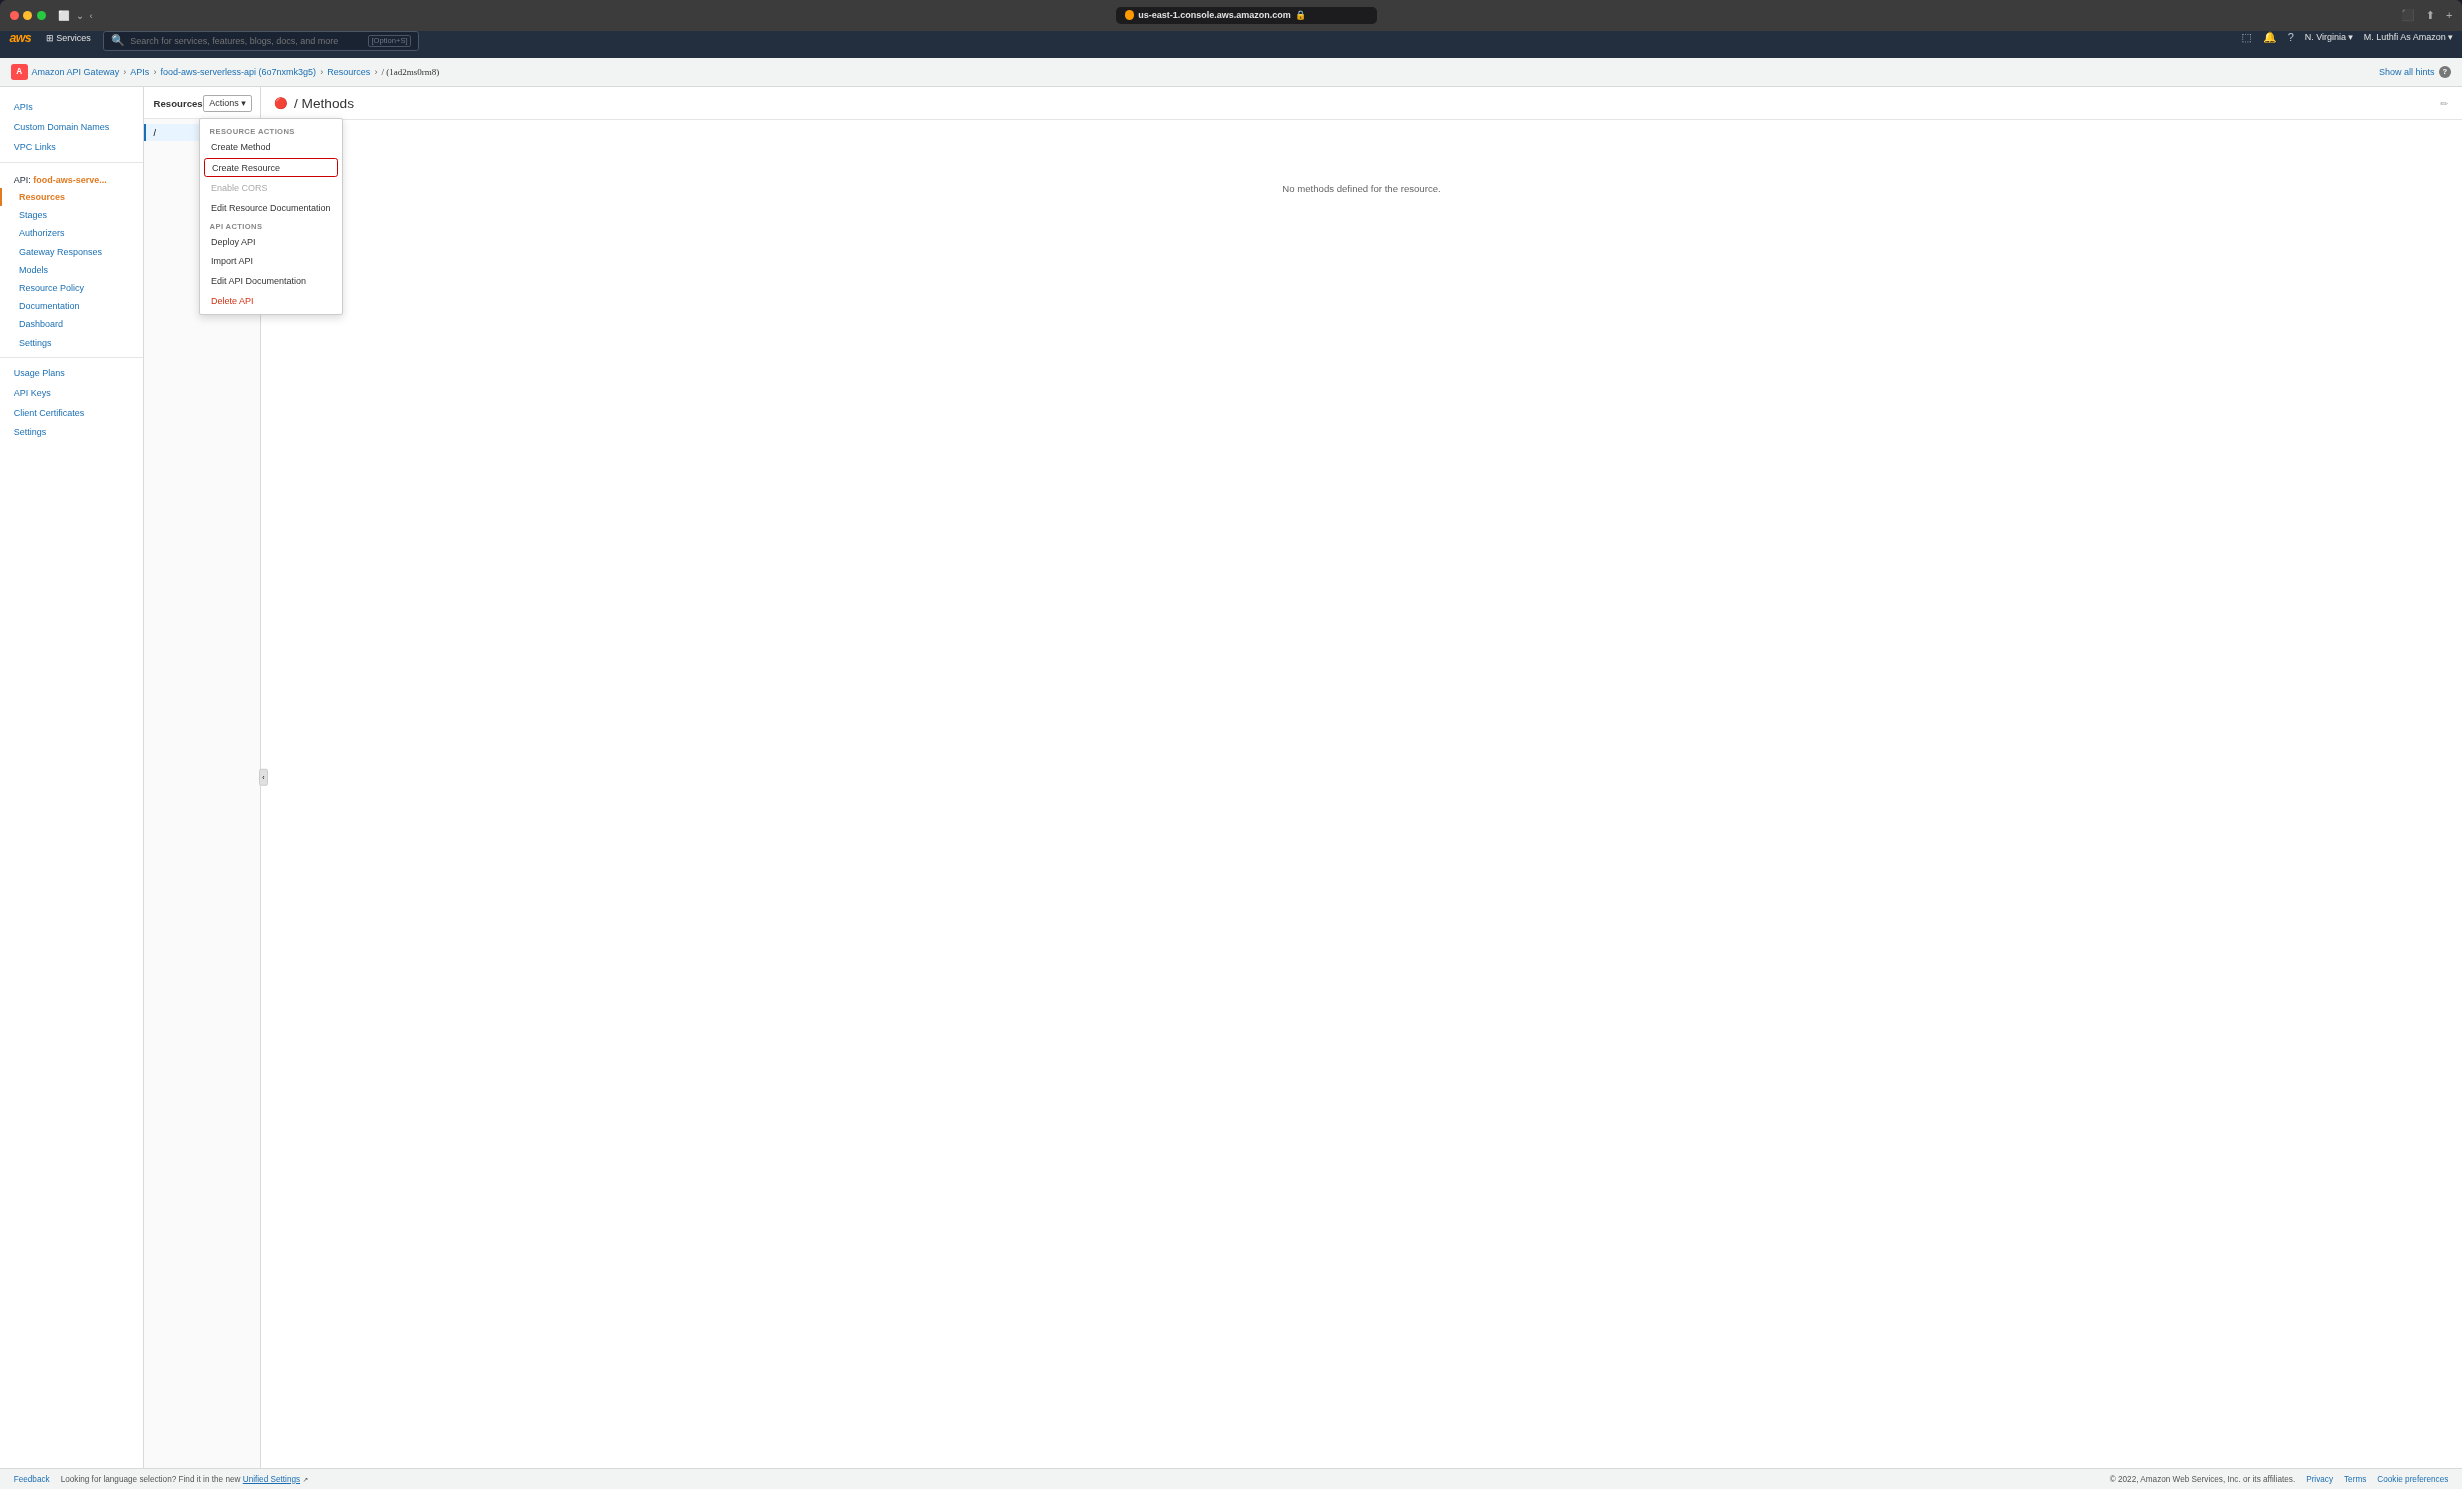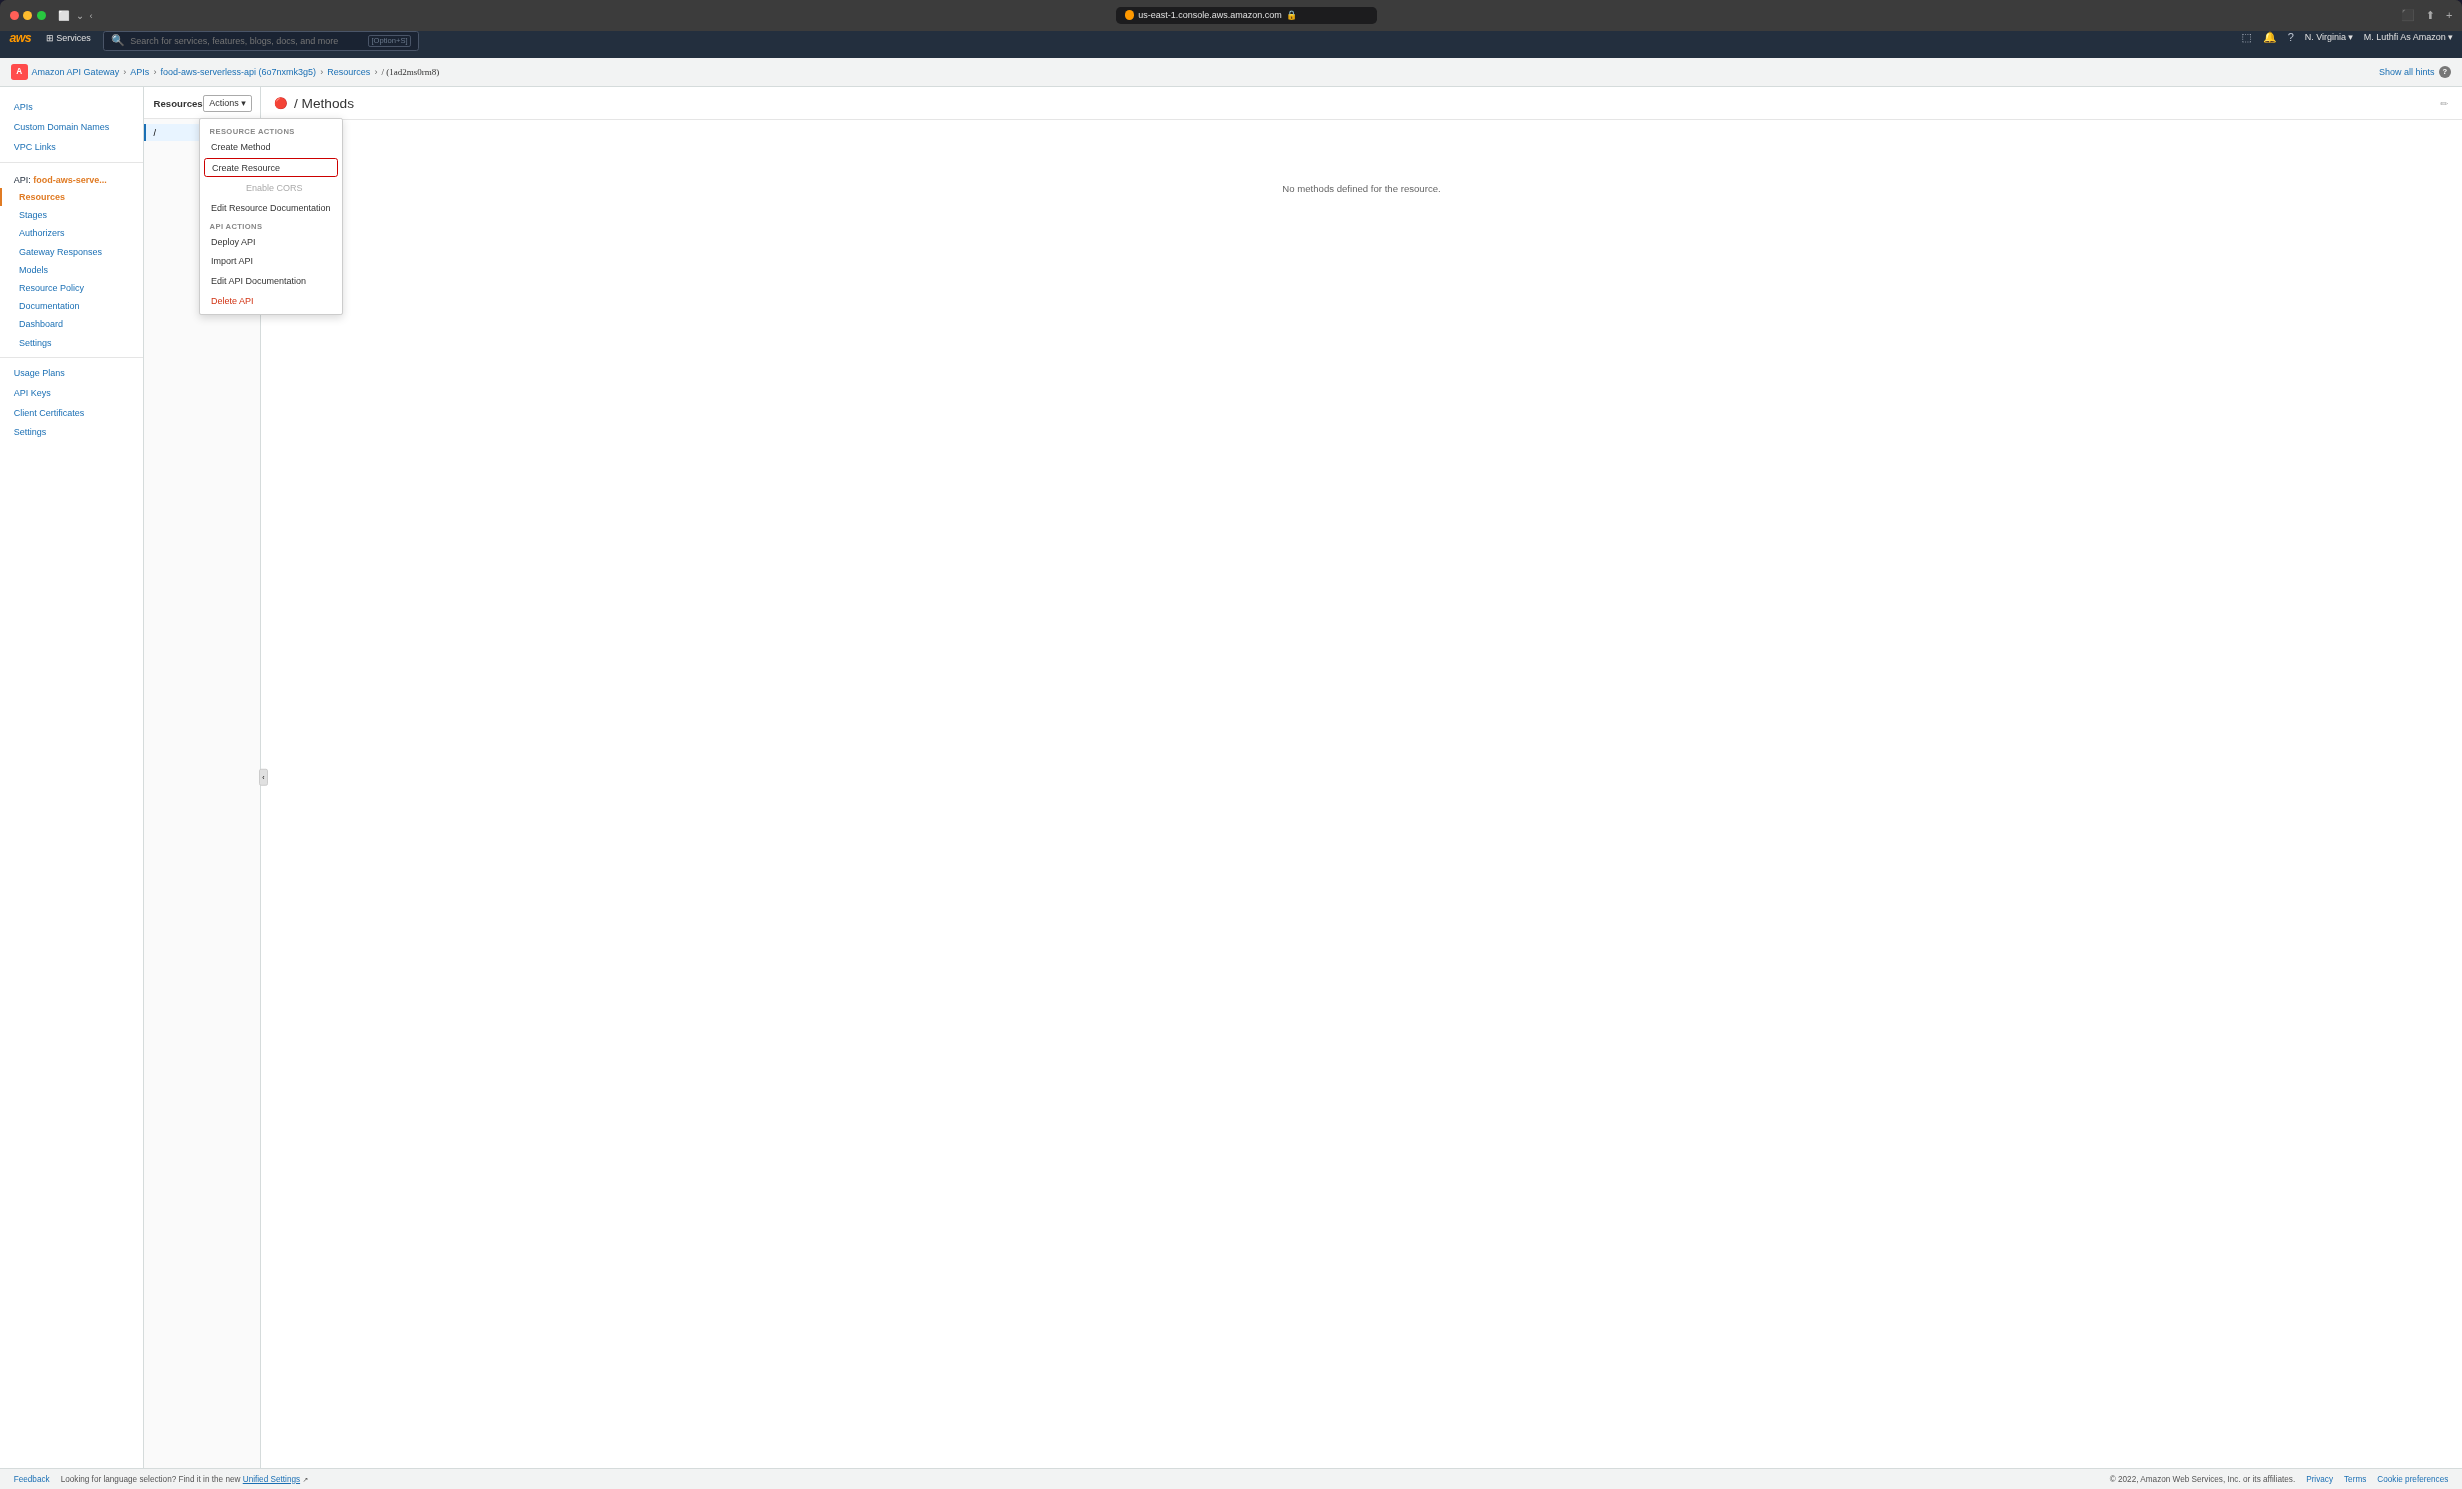--- a/index.html
+++ b/index.html
@@ -48,20 +48,21 @@
       margin-left: 5.5px;
       color: #aaa;
       font-size: 9.6px;
     }
 
     .address-bar {
       flex: 1;
       display: flex;
       justify-content: center;
       align-items: center;
+      font-weight: bold;
     }
 
     .url-input {
       background: #1c1c1e;
       border: none;
       border-radius: 4.8px;
       padding: 3.4px 8.2px;
       color: #e0e0e0;
       font-size: 9px;
       width: 261px;
@@ -361,21 +362,20 @@
     .dropdown-item {
       padding: 4.8px 11px;
       font-size: 9px;
       color: #333;
       cursor: pointer;
     }
 
     .dropdown-item.disabled {
       color: #aaa;
       cursor: default;
-      margin-left: 35px;
     }
 
     .dropdown-item.danger {
       color: #d13212;
     }
 
     .dropdown-item.highlighted {
       border: 1.4px solid #cc0000;
       border-radius: 2.1px;
       margin: 1.4px 4.1px;

